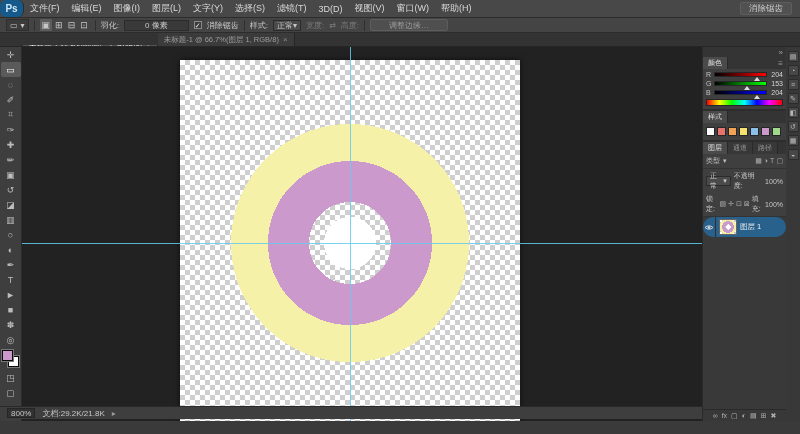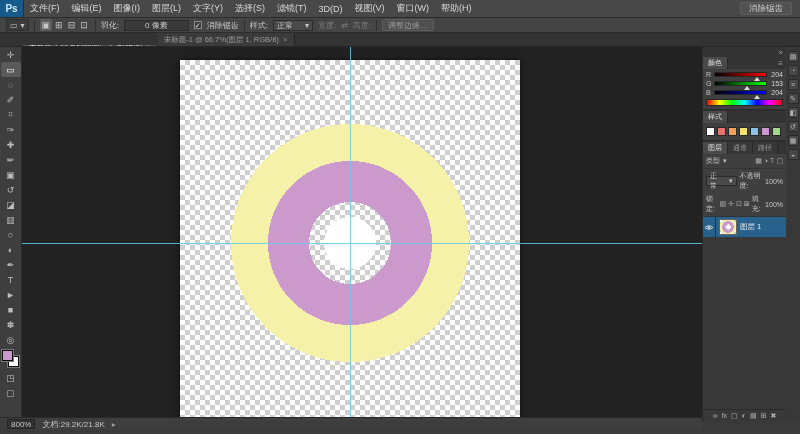--- a/index.html
+++ b/index.html
@@ -1,36 +1,36 @@
 <!DOCTYPE html>
 <html><head>
 <meta charset="utf-8">
 <style>
 *{margin:0;padding:0;box-sizing:border-box;font-family:"Liberation Sans",sans-serif;}
 html,body{background:#1c1c1c;}
 #app{position:relative;width:800px;height:434px;background:#3a3a3a;overflow:hidden;color:#cfcfcf;}
 
 
 .menubar{position:absolute;top:0;left:0;right:0;height:18px;background:#484848;border-bottom:1px solid #2c2c2c;display:flex;align-items:stretch;font-size:9px;color:#d8d8d8;}
-.ps-logo{width:24px;display:flex;align-items:center;justify-content:center;background:#155a8a;color:#cfe9fb;font-weight:bold;font-size:10px;border-right:1px solid #2c2c2c;}
+.ps-logo{width:24px;display:flex;align-items:center;justify-content:center;background:#155a8a;color:#cfe9fb;font-weight:bold;font-size:10px;border-right:1px solid #2c2c2c;border-radius:6px;}
 .menu-item{padding:0 6px;display:flex;align-items:center;cursor:default;}
 .workspace-btn{margin-left:auto;margin-right:8px;align-self:center;height:13px;display:flex;align-items:center;padding:0 8px;background:#515151;border:1px solid #5e5e5e;border-radius:2px;font-size:8.5px;color:#d0d0d0;}
 
 
 .optionsbar{position:absolute;top:18px;left:0;right:0;height:15px;background:#444;border-bottom:1px solid #2c2c2c;display:flex;align-items:center;gap:5px;padding:0 6px;font-size:8px;color:#c6c6c6;}
 .obsep{width:1px;height:11px;background:#2f2f2f;}
 .tool-preset{display:flex;align-items:center;gap:3px;height:12px;padding:0 3px;background:#3b3b3b;border:1px solid #2e2e2e;}
 .combine-group{display:flex;gap:1px;font-size:9px;}
 .combine-group span{padding:0 2px;line-height:12px;}
 .combine-group span.active{background:#5c5c5c;border-radius:1px;}
 .value-box{background:#393939;border:1px solid #2b2b2b;height:11px;display:flex;align-items:center;padding:0 20px;min-width:28px;}
 .checkbox{width:8px;height:8px;background:#3b3b3b;border:1px solid #8b8b8b;font-size:7px;line-height:7px;text-align:center;color:#e8e8e8;}
-.select-box{display:flex;align-items:center;gap:12px;background:#4a4a4a;border:1px solid #2b2b2b;height:11px;padding:0 3px;}
+.select-box{display:flex;align-items:center;gap:0;background:#4a4a4a;border:1px solid #2b2b2b;height:11px;padding:0 3px;}
 .dim{color:#7c7c7c;}
-.refine-btn{border:1px solid #5d5d5d;background:#4f4f4f;border-radius:2px;height:12px;display:flex;align-items:center;padding:0 5px;color:#9b9b9b;}
+.refine-btn{border:1px solid #5d5d5d;background:#4f4f4f;border-radius:2px;height:12px;display:flex;align-items:center;padding:0 18px;color:#9b9b9b;}
 
 
 .tabsbar{position:absolute;top:33px;left:0;right:0;height:14px;background:#333;border-bottom:1px solid #262626;display:flex;padding-left:23px;font-size:7.5px;}
 .doc-tab{display:flex;align-items:center;gap:4px;padding:0 6px;background:#3b3b3b;border-right:1px solid #252525;color:#9c9c9c;white-space:nowrap;overflow:hidden;max-width:218px;}
 .doc-tab.active{background:#535353;color:#e4e4e4;margin-top:12px;}
 .tab-close{font-size:8px;color:#8b8b8b;}
 
 
 .toolbox{position:absolute;left:0;top:47px;bottom:13px;width:22px;background:#3e3e3e;border-right:1px solid #2a2a2a;display:flex;flex-direction:column;align-items:center;}
 .tool{width:20px;height:15px;display:flex;align-items:center;justify-content:center;font-size:9px;color:#bdbdbd;}
@@ -67,34 +67,34 @@
 .slider-val{width:14px;text-align:right;color:#d5d5d5;}
 .spectrum{height:7px;margin:3px;background:linear-gradient(to right,#f00,#ff0,#0f0,#0ff,#00f,#f0f,#f00);border:1px solid #272727;}
 .swatch-grid{display:flex;gap:2px;padding:4px 3px;}
 .swatch{width:9px;height:9px;border:1px solid #262626;}
 .filter-row{display:flex;align-items:center;gap:3px;padding:2px 3px;border-bottom:1px solid #333;color:#bdbdbd;}
 .filter-icons{display:flex;gap:2px;margin-left:auto;font-size:7px;color:#a9a9a9;}
 .blend-row{display:flex;align-items:center;gap:3px;padding:2px 3px;}
 .lock-row{display:flex;align-items:center;gap:2px;padding:1px 3px 2px 3px;border-bottom:1px solid #333;}
 .lock-icons{display:flex;gap:2px;font-size:7px;color:#ababab;}
 .layer-list{flex:1;background:#393939;}
-.layer-row{display:flex;align-items:center;gap:3px;height:20px;padding-right:8px;}
+.layer-row{display:flex;align-items:center;gap:3px;height:20px;padding-right:8px;border-radius:10px;}
 .layer-row.selected{background:#27618c;}
 .eye-box{width:13px;height:100%;display:flex;align-items:center;justify-content:center;border-right:1px solid #2f2f2f;}
 .thumb{width:18px;height:16px;position:relative;border:1px solid #666;}
 .thumb-art{position:absolute;inset:0;}
 .layer-name{font-size:7.5px;color:#efefef;}
 .layers-footer{height:12px;display:flex;align-items:center;justify-content:center;gap:4px;background:#383838;border-top:1px solid #2a2a2a;font-size:7px;color:#b1b1b1;}
 
 
 .right-strip{position:absolute;left:786px;top:47px;width:14px;bottom:13px;background:#383838;display:flex;flex-direction:column;align-items:center;gap:3px;padding-top:4px;}
 .strip-icon{width:11px;height:11px;background:#474747;border:1px solid #2b2b2b;border-radius:1px;display:flex;align-items:center;justify-content:center;font-size:7px;color:#b9b9b9;}
 
 
-.statusbar{position:absolute;left:0;bottom:4px;width:702px;height:13px;background:#3e3e3e;border-top:1px solid #292929;display:flex;align-items:center;gap:7px;padding:0 7px;font-size:8px;color:#c6c6c6;}
+.statusbar{position:absolute;left:0;bottom:15px;width:702px;height:13px;background:#3e3e3e;border-top:1px solid #292929;display:flex;align-items:center;gap:7px;padding:0 7px;font-size:8px;color:#c6c6c6;}
 .zoom-box{background:#313131;border:1px solid #252525;padding:0 3px;height:10px;display:flex;align-items:center;}
 .status-arrow{color:#9a9a9a;}
 </style>
 </head>
 <body>
 
 <div id="app">
 
   <div class="menubar">
     <div class="ps-logo">Ps</div>

